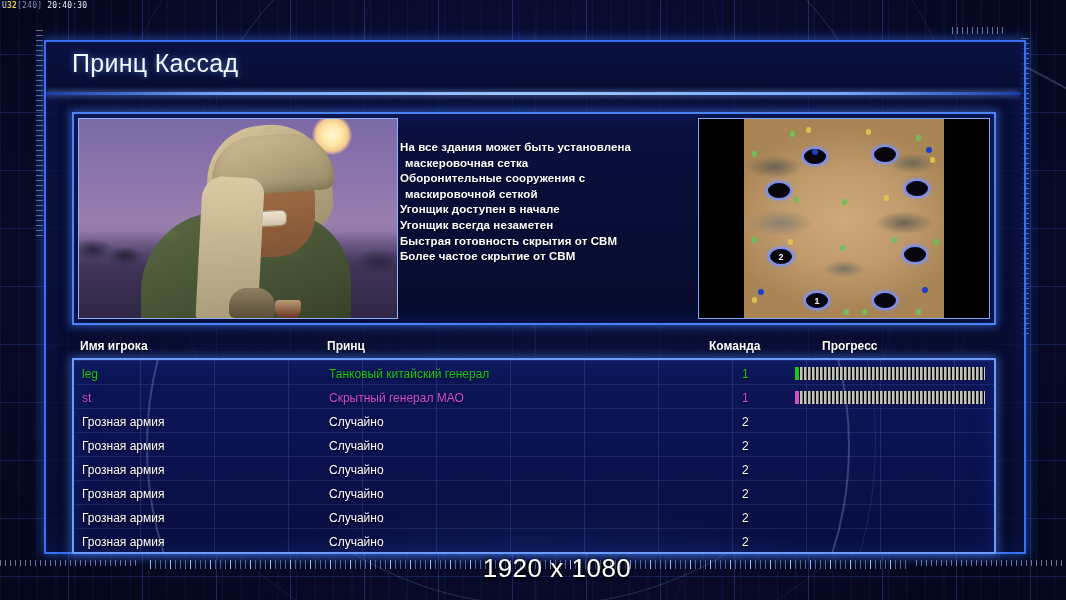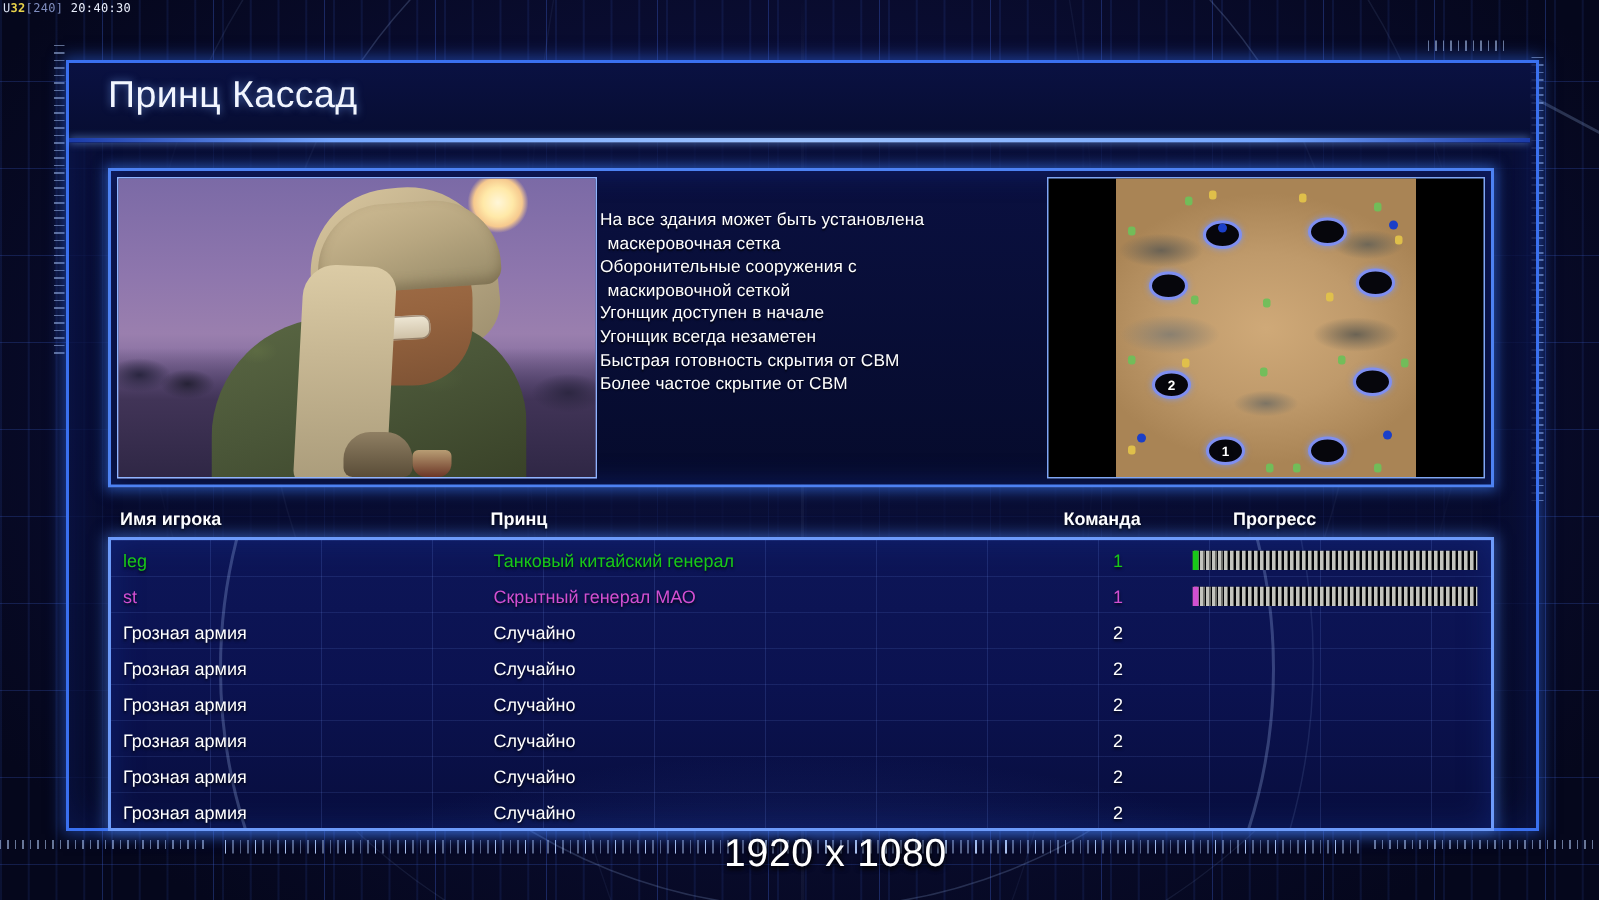--- a/index.html
+++ b/index.html
@@ -182,21 +182,21 @@
   }
   #portrait .cup{
     position:absolute;left:196px;bottom:0px;width:26px;height:18px;
     background:linear-gradient(180deg,#b89d74 0%,#6b3626 100%);
     border-radius:4px 4px 9px 9px;
   }
 
   
   #desc-block{
     position:absolute;left:326px;top:26px;width:300px;
-    font-size:11.5px;line-height:15.6px;color:#ffffff;font-weight:normal;
+    font-size:11.5px;line-height:15.6px;color:#ffffff;font-weight:bold;
     letter-spacing:.1px;text-shadow:0 1px 1px rgba(0,0,0,.7);
   }
   #desc-block .line.indent{padding-left:5px;}
 
   
   #minimap-frame{
     position:absolute;right:4px;top:4px;width:290px;height:199px;
     border:1px solid #7fa6f5;background:#000;overflow:hidden;
   }
   #minimap{

